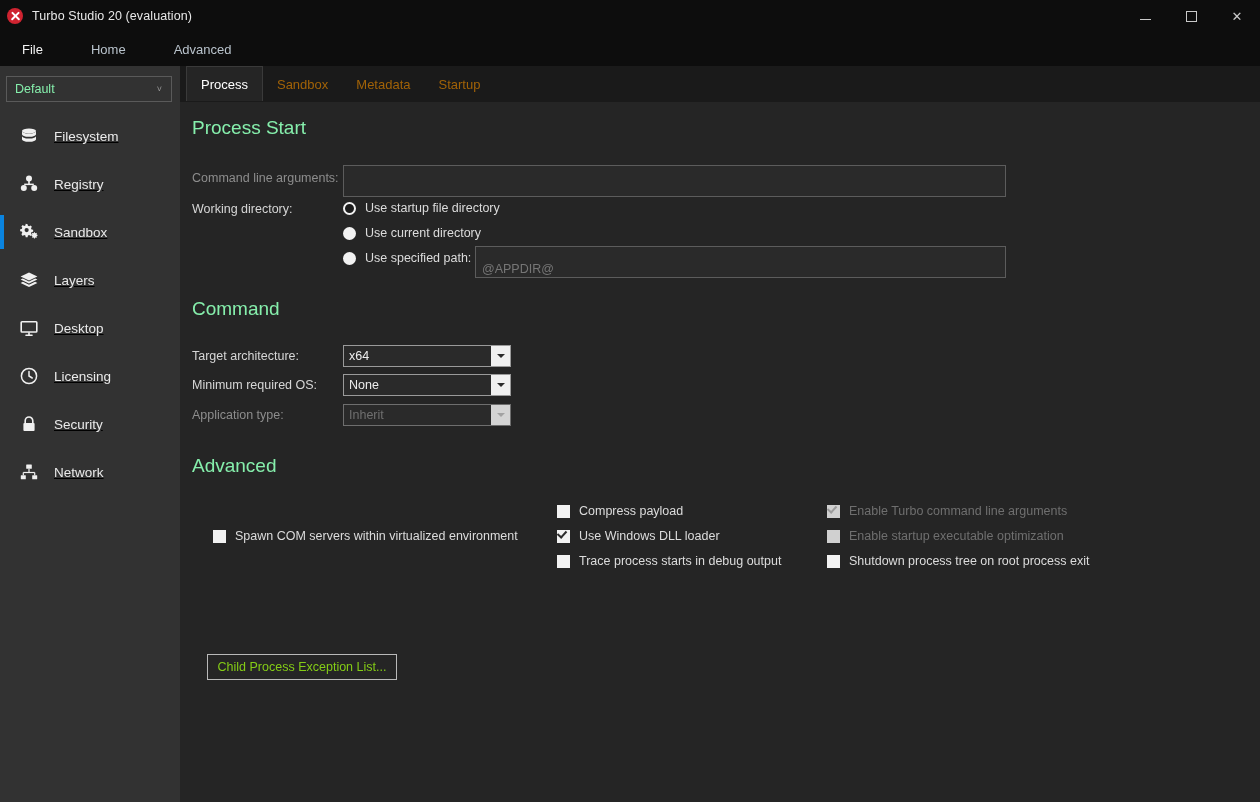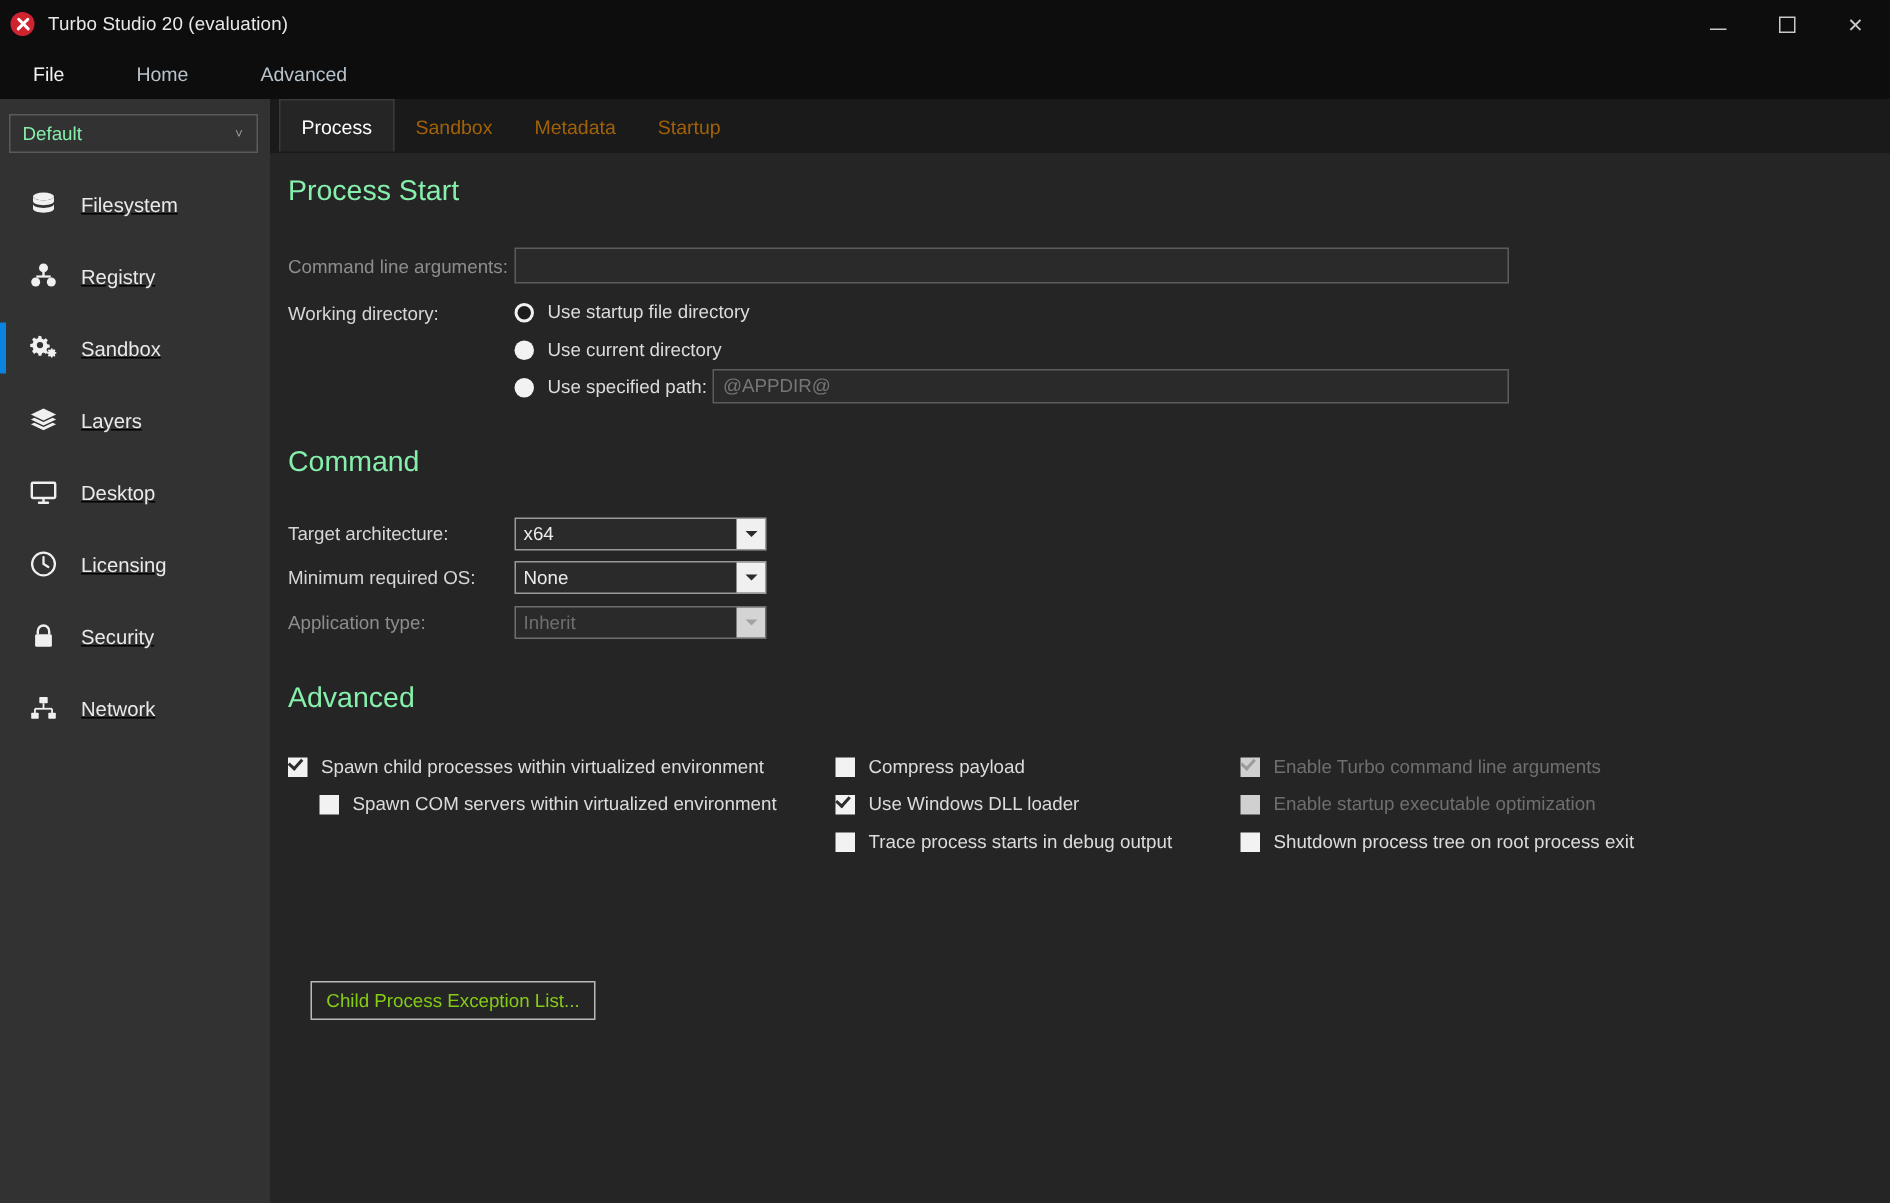--- a/index.html
+++ b/index.html
@@ -101,21 +101,21 @@
   .section-title {
     font-size: 19px; font-weight: 400; color: #86efac;
     position: absolute;
   }
 
   .lbl { font-size: 12.5px; color: #d6d6d6; position: absolute; }
   .lbl.dim { color: #8d8d8d; }
 
   .textbox {
     position: absolute; border: 1px solid #5c5c5c; background: #2a2a2a;
-    display: flex; align-items: flex-end; padding: 4px 6px;
+    display: flex; align-items: flex-start; padding: 15px 6px;
     font-size: 12.5px; color: #dcdcdc;
   }
   .textbox .ph { color: #767676; }
 
   .radio-row { position: absolute; display: flex; align-items: center; cursor: default; }
   .radio {
     width: 13px; height: 13px; border-radius: 50%; flex: none;
     background: #f2f2f2; position: relative; margin-right: 9px;
   }
   .radio.checked { background: #1c1c1c; border: 2.2px solid #f2f2f2; }
@@ -344,26 +344,20 @@
   <div class="lbl dim" style="left:12px; top:306px;">Application type:</div>
   <div class="combo disabled" style="left:163px; top:302px; width:168px;">
     <span class="cv">Inherit</span>
     <span class="cbtn">
         <i class="tri"></i>
       </span>
   </div>
 
   <div class="section-title" style="left:12px; top:353px;">Advanced</div>
 
-  <div class="cb-row" style="left:12px; top:402px;">
-    <span class="checkbox">
-        <i class="tick"></i>
-      </span>
-    <span class="cl">Spawn child processes within virtualized environment</span>
-  </div>
   <div class="cb-row" style="left:33px; top:427px;">
     <span class="checkbox"></span>
     <span class="cl">Spawn COM servers within virtualized environment</span>
   </div>
   <div class="btn" style="left:27px; top:552px; width:190px; height:26px;">Child Process Exception List...</div>
 
   <div class="cb-row" style="left:377px; top:402px;">
     <span class="checkbox"></span>
     <span class="cl">Compress payload</span>
   </div>

